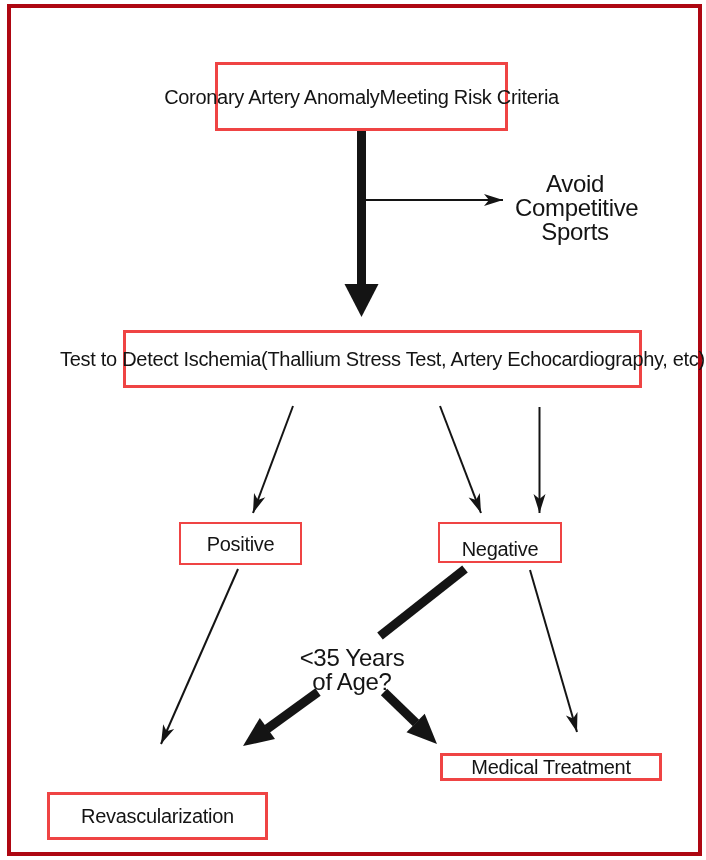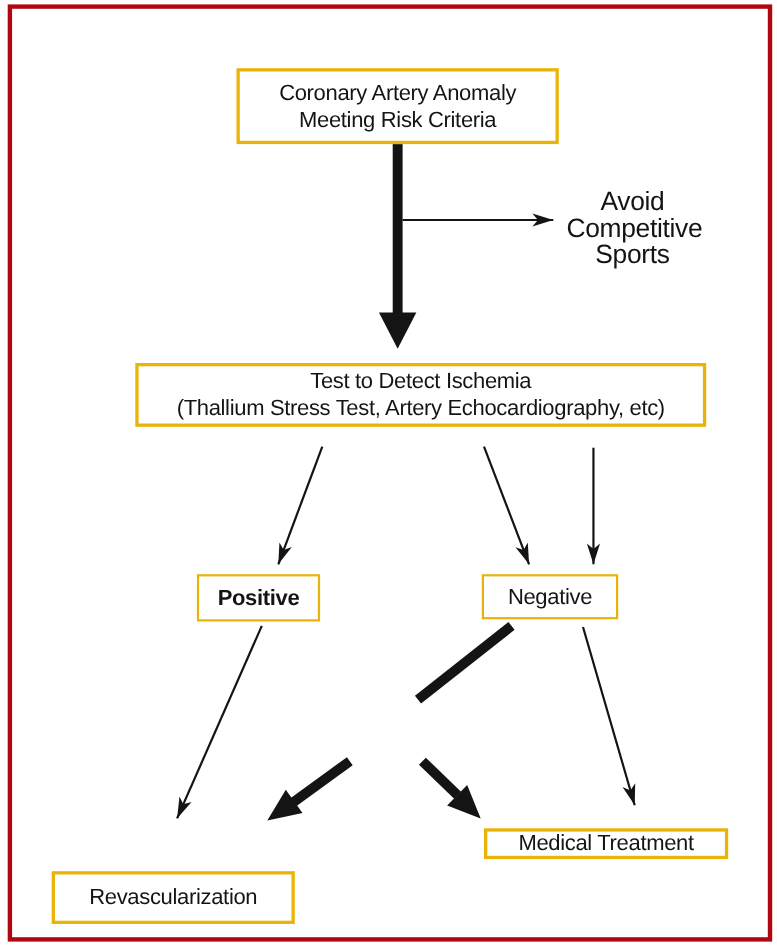--- a/index.html
+++ b/index.html
@@ -34,43 +34,43 @@
   }
   svg.arrows line { stroke: #141414; }
   svg.arrows polygon, svg.arrows marker path { fill: #141414; stroke: none; }
   .thin  { stroke-width: 2px; }
   .thick { stroke-width: 9px; }
 
   .node {
     position: absolute;
     box-sizing: border-box;
     background: #ffffff;
-    border: 3px solid #eab308;
+    border: 3px solid #ef4444;
     display: flex;
-    flex-direction: column;
+    flex-direction: row;
     align-items: center;
     justify-content: center;
     text-align: center;
     font-size: 20px;
     line-height: 24px;
     letter-spacing: -0.3px;
     white-space: nowrap;
   }
   .plain {
     position: absolute;
     text-align: center;
     font-size: 24px;
     line-height: 24px;
     letter-spacing: -0.3px;
     white-space: nowrap;
   }
   #box-risk     { left: 215px; top:  62px; width: 293px; height: 69px; }
   #box-test     { left: 123px; top: 330px; width: 519px; height: 58px; }
-  #box-positive { left: 179px; top: 522px; width: 112px; height: 43px; border-width: 2px; font-weight: bold; }
-  #box-negative { left: 438px; top: 522px; width: 124px; height: 41px; border-width: 2px; }
+  #box-positive { left: 179px; top: 522px; width: 123px; height: 43px; border-width: 2px; }
+  #box-negative { left: 438px; top: 522px; width: 124px; height: 41px; border-width: 2px; align-items: flex-end; }
   #box-revasc   { left:  47px; top: 752px; width: 221px; height: 48px; margin-top: 40px; }
   #box-medical  { left: 440px; top: 753px; width: 222px; height: 28px; }
   #label-avoid  { left: 515px; top: 172px; width: 120px; }
   #label-age    { left: 292px; top: 646px; width: 120px; }
 </style>
 </head>
 <body>
 
 <div class="canvas">
 
@@ -124,20 +124,24 @@
   </div>
 
   <div class="node" id="box-positive">
     <div>Positive</div>
   </div>
 
   <div class="node" id="box-negative">
     <div>Negative</div>
   </div>
 
+  <div class="plain" id="label-age">
+    <div>&lt;35 Years</div>
+    <div>of Age?</div>
+  </div>
 
   <div class="node" id="box-revasc">
     <div>Revascularization</div>
   </div>
 
   <div class="node" id="box-medical">
     <div>Medical Treatment</div>
   </div>
 
 </div>

